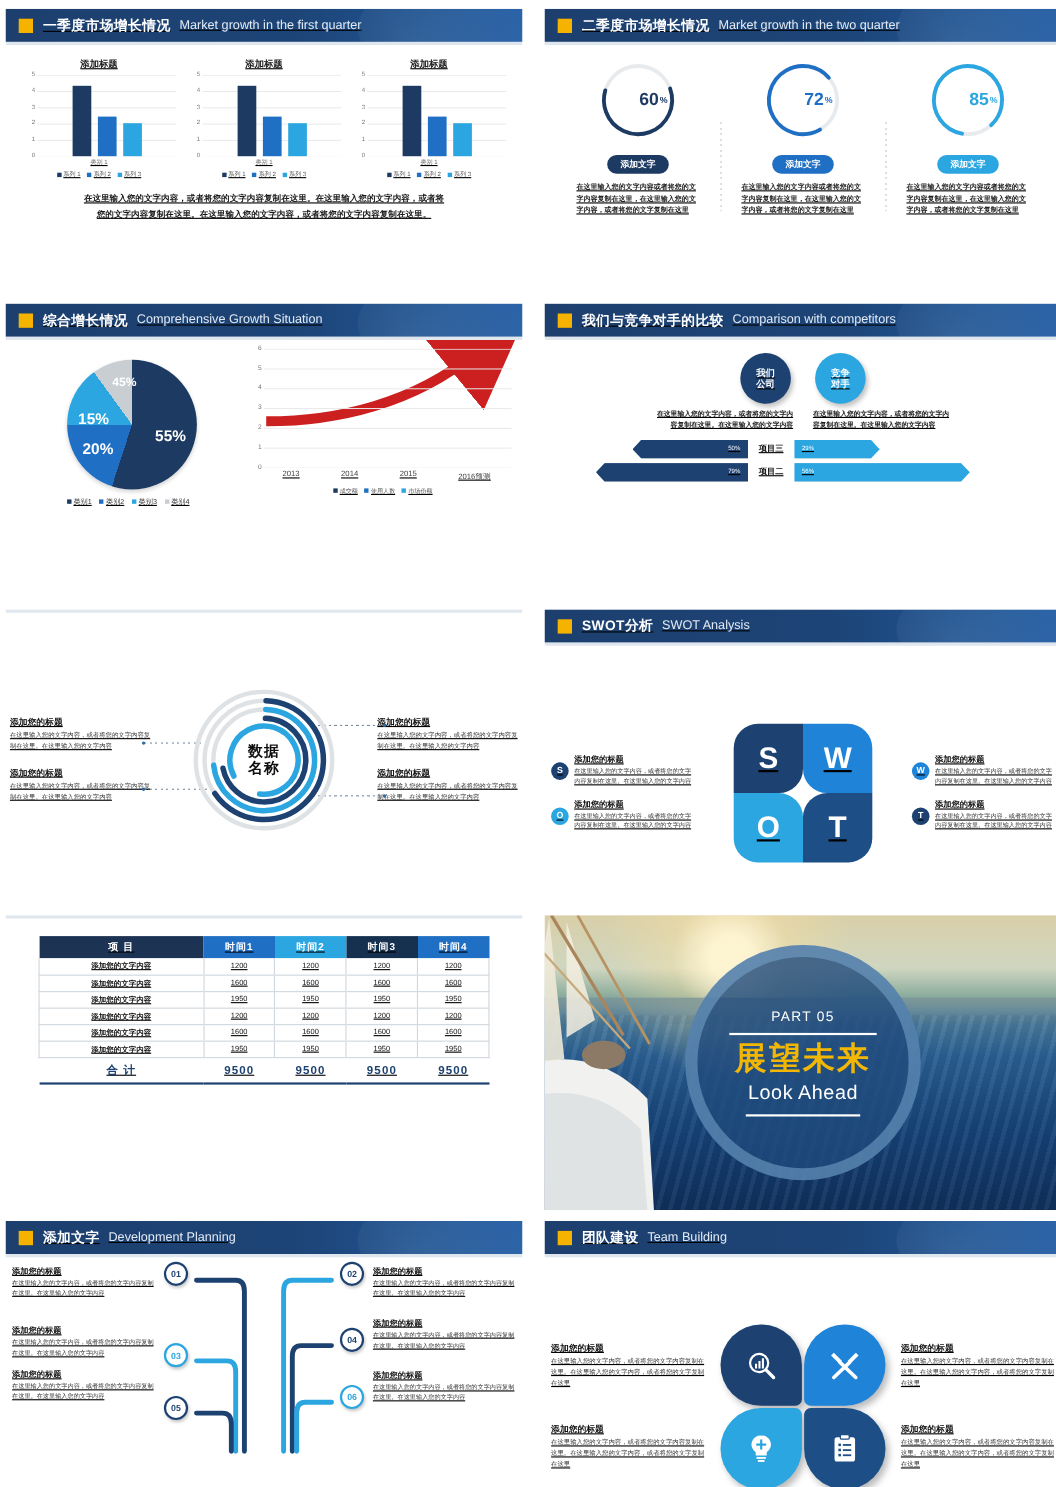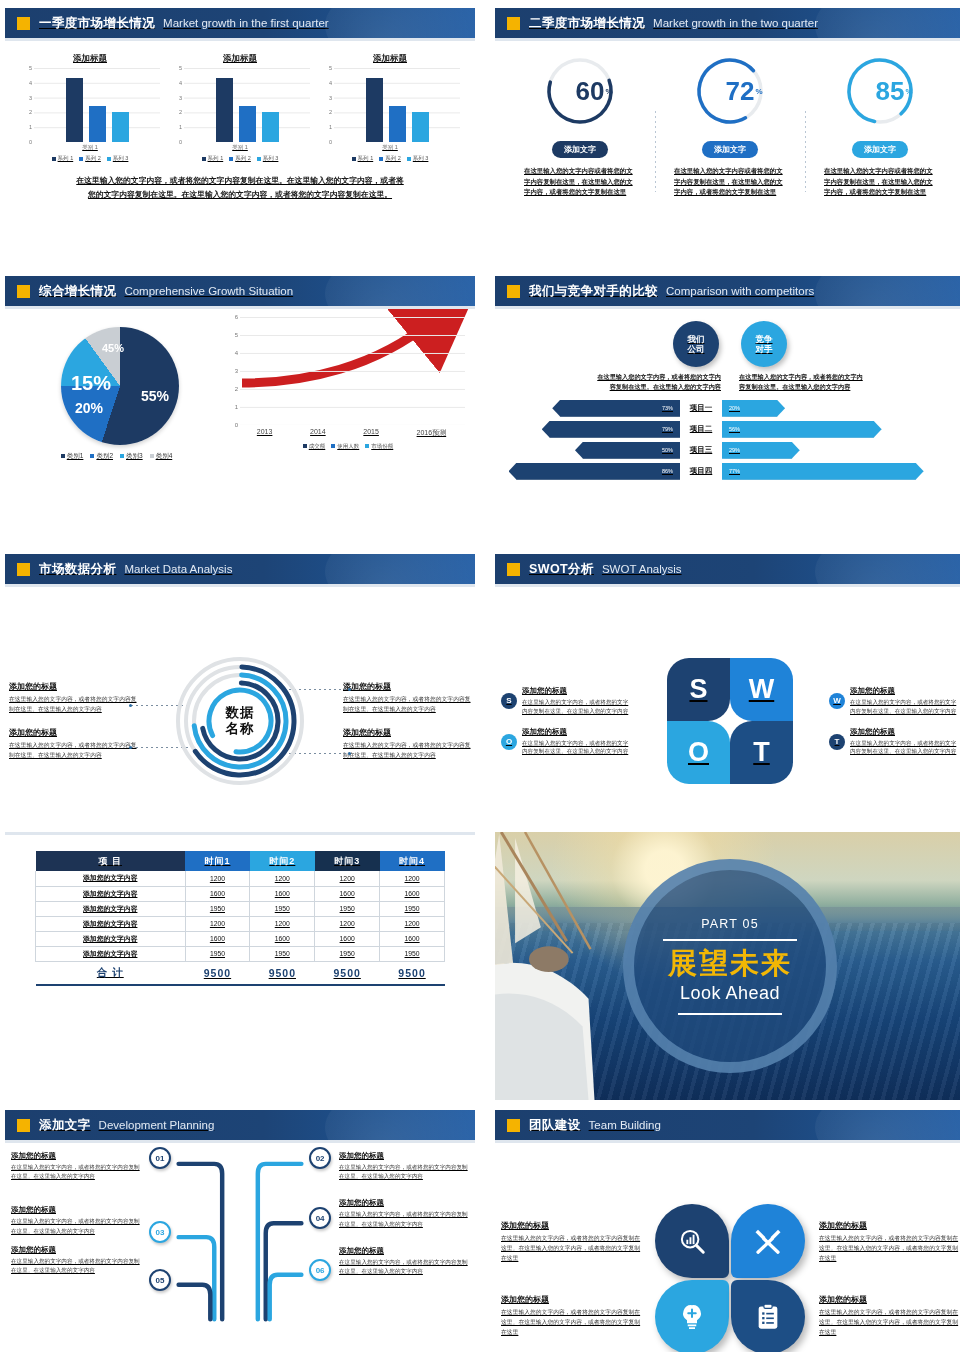--- a/index.html
+++ b/index.html
@@ -71,21 +71,21 @@
   
   .g-row { display:flex; margin-top:6px; }
   .g-col { flex:1; text-align:center; position:relative; padding:0 8px;}
   .g-col + .g-col::before{
     content:""; position:absolute; left:0; top:60px; bottom:6px; width:1px;
     background: repeating-linear-gradient(to bottom,#b9c6d4 0 2px, transparent 2px 5px);
   }
   .gauge { width:72px; height:72px; margin:4px auto 0; position:relative;}
   .gauge svg { display:block; }
   .gauge-val { position:absolute; inset:0; display:flex; align-items:center; justify-content:center; }
-  .gauge-num { font-size:26px; font-weight:bold;margin-left:28px; }
+  .gauge-num { font-size:16px; font-weight:bold;margin-left:28px; }
   .gauge-pct { font-size:8px; font-weight:bold; vertical-align:super; margin-left:1px;}
   .pill { display:inline-block; color:#fff; font-size:8px; font-weight:bold; padding:3px 12px; border-radius:9px; margin-top:14px;}
   .g-text { font-size:6.4px; line-height:1.65; color:#222; margin:8px auto 0; width:112px; text-align:left; font-weight:bold;}
 
   
   .s3 { display:flex; align-items:flex-start; }
   .pie-wrap { width:210px; text-align:center; padding-top:14px;}
   .pie { width:118px; height:118px; margin:0 auto; border-radius:50%; position:relative; }
   .pie-lbl { position:absolute; color:#fff; font-weight:bold; }
   .pie-leg { margin-top:7px; font-size:6.5px; color:#333; }
@@ -377,21 +377,21 @@
       <span class="hdr-cn">综合增长情况</span>
       <span class="hdr-en">Comprehensive Growth Situation</span>
     </div>
     <div class="hdr-line"></div>
     <div class="body s3">
 
       <div class="pie-wrap">
         <div class="pie" style="background:conic-gradient(#1d3a63 0turn .55turn,#1f6fc4 .55turn .75turn,#2ba6e0 .75turn .90turn,#c9ced3 .90turn 1turn);box-shadow:0 2px 4px rgba(0,0,0,.18)">
           <span class="pie-lbl" style="right:10px;top:52%;font-size:14px">55%</span>
           <span class="pie-lbl" style="left:14px;top:62%;font-size:14px">20%</span>
-          <span class="pie-lbl" style="left:10px;top:38%;font-size:20px">15%</span>
+          <span class="pie-lbl" style="left:10px;top:38%;font-size:14px">15%</span>
           <span class="pie-lbl" style="left:41px;top:13%;font-size:11px">45%</span>
         </div>
         <div class="pie-leg">
           <b><i style="background:#1d3a63"></i><span>类别1</span></b><b><i style="background:#1f6fc4"></i><span>类别2</span></b><b><i style="background:#2ba6e0"></i><span>类别3</span></b><b><i style="background:#c9ced3"></i><span>类别4</span></b>
         </div>
       </div>
 
       <div class="bar3">
         <svg class="arrow" viewBox="0 0 230 96">
           <defs>
@@ -467,64 +467,41 @@
         </div>
       </div>
       <div class="cmp-texts">
         <div style="text-align:right">在这里输入您的文字内容，或者将您的文字内容复制在这里。在这里输入您的文字内容</div>
         <div style="text-align:left">在这里输入您的文字内容，或者将您的文字内容复制在这里。在这里输入您的文字内容</div>
       </div>
 
       <div class="cmp-rows">
         <div class="crow">
           <div class="cleft">
-              <div class="cbarL" style="width:73%">73%</div>
-            </div>
-          <div class="cmid">项目一</div>
+              <div class="cbarL" style="width:60%">50%</div>
+            </div>
+          <div class="cmid">项目三</div>
           <div class="cright">
-              <div class="cbarR" style="width:30%">20%</div>
+              <div class="cbarR" style="width:37%">29%</div>
             </div>
         </div>
         <div class="crow">
           <div class="cleft">
               <div class="cbarL" style="width:79%">79%</div>
             </div>
           <div class="cmid">项目二</div>
           <div class="cright">
               <div class="cbarR" style="width:76%">56%</div>
             </div>
         </div>
-        <div class="crow">
-          <div class="cleft">
-              <div class="cbarL" style="width:60%">50%</div>
-            </div>
-          <div class="cmid">项目三</div>
-          <div class="cright">
-              <div class="cbarR" style="width:37%">29%</div>
-            </div>
-        </div>
-        <div class="crow">
-          <div class="cleft">
-              <div class="cbarL" style="width:98%">86%</div>
-            </div>
-          <div class="cmid">项目四</div>
-          <div class="cright">
-              <div class="cbarR" style="width:96%">77%</div>
-            </div>
-        </div>
-      </div>
-    </div>
-  </div>
-
-  <div class="slide">
-    <div class="hdr">
-      <span class="hdr-sq"></span>
-      <span class="hdr-cn">市场数据分析</span>
-      <span class="hdr-en">Market Data Analysis</span>
-    </div>
+      </div>
+    </div>
+  </div>
+
+  <div class="slide">
     <div class="hdr-line"></div>
     <div class="body s5">
 
       <div class="s5-col">
         <div class="blk">
           <h4>添加您的标题</h4>
           <p>在这里输入您的文字内容，或者将您的文字内容复制在这里。在这里输入您的文字内容</p>
         </div>
         <div class="blk">
           <h4>添加您的标题</h4>

